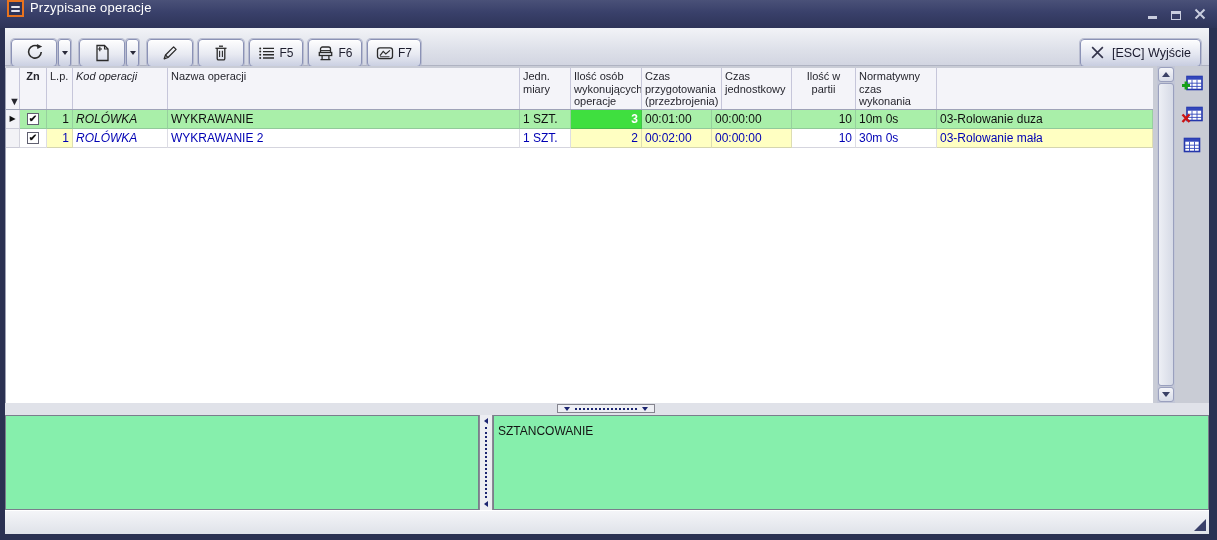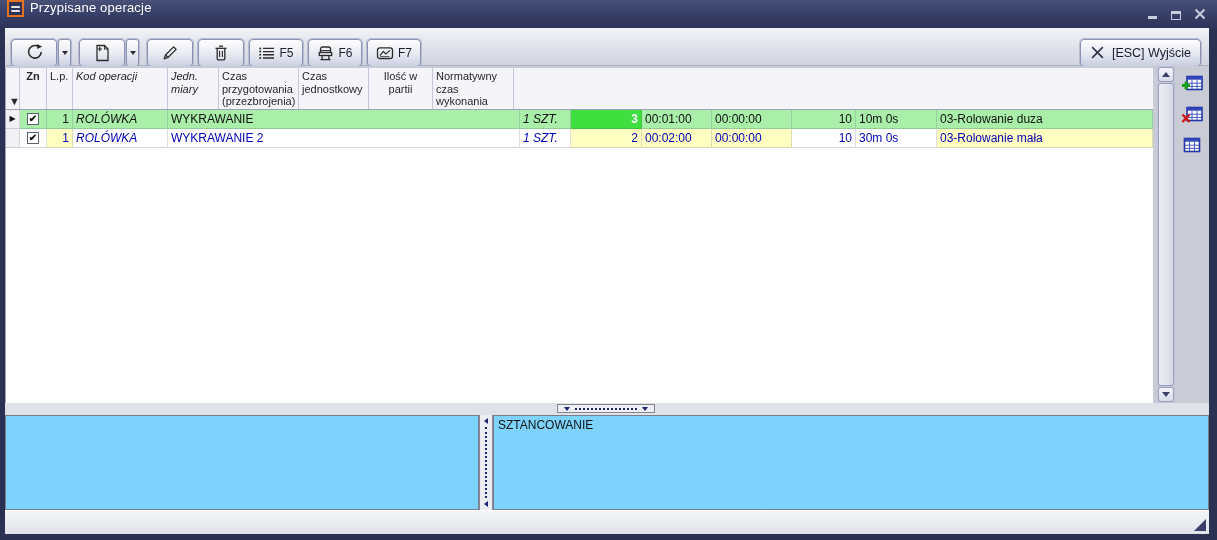--- a/index.html
+++ b/index.html
@@ -47,21 +47,21 @@
   .ghead .hc { font-size:11px; line-height:12.5px; color:#26262E; padding:2px 3px; border-right:1px solid #C6C6DA; overflow:hidden; }
   .hc.bold { font-weight:bold; text-align:center; }
   .hc-ind { display:flex; align-items:flex-end; justify-content:flex-start; padding:0 0 3px 2px; font-size:7px; color:#23233A; }
   .grow { display:flex; height:19px; flex:0 0 auto; font-size:12px; }
   .grow .c { padding:1.5px 3px; border-right:1px solid rgba(70,70,110,0.18); border-bottom:1px solid rgba(70,70,110,0.22); white-space:nowrap; overflow:hidden; }
   .col-ind  { width:14px; flex:0 0 14px; }
   .col-zn   { width:27px; flex:0 0 27px; text-align:center; }
   .col-lp   { width:26px; flex:0 0 26px; }
   .col-kod  { width:95px; flex:0 0 95px;font-style:italic; }
   .col-nazwa{ width:352px; flex:0 0 352px; }
-  .col-jedn { width:51px; flex:0 0 51px;font-style:italic; }
+  .col-jedn { width:51px; flex:0 0 51px; }
   .col-osoby{ width:71px; flex:0 0 71px; }
   .col-cj   { width:70px; flex:0 0 70px; }
   .col-cp   { width:80px; flex:0 0 80px; }
   .col-ip   { width:64px; flex:0 0 64px;text-align:center; }
   .col-norm { width:81px; flex:0 0 81px; }
   .col-stan { flex:1 1 auto; min-width:0; }
   .ra { text-align:right; }
   .row-sel .c { background:#A9EFA9; color:#101010; }
   .row-sel .c.cell-cur { background:#3FDF3F; color:#FFFFFF; font-weight:bold; }
   .row-alt .c { color:#0000B4; }
@@ -86,21 +86,21 @@
 
   
   .hsplit { height:12px; background:#E0E2E9; position:relative; }
   .hsplit-handle { position:absolute; left:552px; top:1px; width:98px; height:9px; background:#EEEFF4;
                    border:1px solid #84848E; display:flex; align-items:center; padding:0 6px; gap:5px; cursor:row-resize; }
   .hs-tri { width:0;height:0;border-left:3.5px solid transparent;border-right:3.5px solid transparent;border-top:4px solid #1B2470; }
   .hs-dots { flex:1; border-top:2px dotted #1B2470; height:0; }
 
   
   .panels { height:95px; display:flex; background:#C9CCD6; }
-  .note { background:#7dd3fc; border:1px solid #7A7E8C; font-size:12px; color:#141414; padding:2px 4px; overflow:hidden; cursor:text; }
+  .note { background:#86efac; border:1px solid #7A7E8C; font-size:12px; color:#141414; padding:8px 4px; overflow:hidden; cursor:text; }
   .note-left { width:474px; flex:0 0 474px; }
   .vsplit { width:14px; flex:0 0 14px; background:#ECEDF2; border-left:1px solid #8A8A94; border-right:1px solid #8A8A94;
             display:flex; flex-direction:column; align-items:center; padding:3px 0; cursor:col-resize; }
   .vs-tri { width:0;height:0;border-top:3.5px solid transparent;border-bottom:3.5px solid transparent;border-right:4px solid #1B2470; }
   .vs-dots { flex:1; border-left:2px dotted #1B2470; width:0; margin:3px 0; }
   .note-right { flex:1; }
 
   
   .statusbar { height:24px; background:linear-gradient(#F4F5F8,#DFE2E9); border-top:1px solid #FFFFFF; position:relative; }
   .grip { position:absolute; right:3px; bottom:3px; width:0; height:0;
@@ -212,21 +212,23 @@
     <div class="main">
       <div class="grid-wrap">
         <div class="grid">
           <div class="ghead">
             <div class="hc col-ind hc-ind">
                 <span>▼</span>
               </div>
             <div class="hc col-zn bold">Zn</div>
             <div class="hc col-lp">L.p.</div>
             <div class="hc col-kod">Kod operacji</div>
+            <div class="hc col-nazwa">Nazwa operacji</div>
             <div class="hc col-jedn">Jedn. miary</div>
+            <div class="hc col-osoby">Ilość osób wykonujących operacje</div>
             <div class="hc col-cp">Czas przygotowania (przezbrojenia)</div>
             <div class="hc col-cj">Czas jednostkowy</div>
             <div class="hc col-ip">Ilość w partii</div>
             <div class="hc col-norm">Normatywny czas wykonania partii</div>
           </div>
 
           <div class="grow row-sel">
             <div class="c col-ind cell-indicator">▶</div>
             <div class="c col-zn">
                 <div class="checkbox">✔</div>

